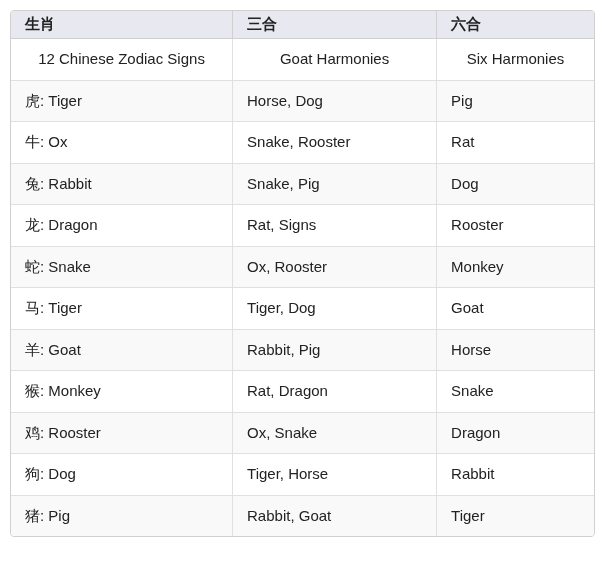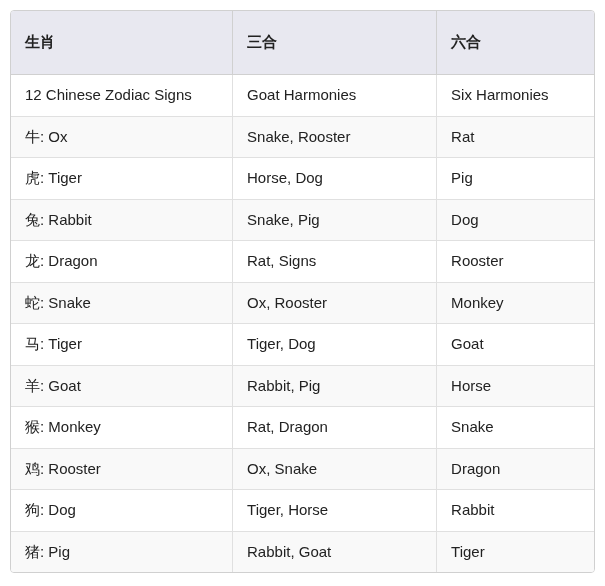--- a/index.html
+++ b/index.html
@@ -29,21 +29,21 @@
     table {
       width: 100%;
       border-collapse: collapse;
     }
 
     thead tr {
       background-color: #e8e8f0;
     }
 
     thead th {
-      padding: 22px 14px;
+      padding: 4px 14px;
       text-align: left;
       font-weight: 600;
       font-size: 15px;
       color: #222;
       border-bottom: 1px solid #d0d0d0;
       border-right: 1px solid #d0d0d0;
     }
 
     thead th:last-child {
       border-right: none;
@@ -96,34 +96,34 @@
 <div class="table-container">
   <table>
     <thead>
       <tr>
         <th class="col-sign">生肖</th>
         <th class="col-three">三合</th>
         <th class="col-six">六合</th>
       </tr>
     </thead>
     <tbody id="table-body">
-    <tr style="background-color: rgb(255, 255, 255); font-style: normal;">
+    <tr style="background-color: rgb(255, 255, 255); font-style: normal; text-align: center;">
           <td>12 Chinese Zodiac Signs</td>
           <td>Goat Harmonies</td>
           <td>Six Harmonies</td>
         </tr>
         <tr>
+          <td>虎: Tiger</td>
+          <td>Horse,  Dog</td>
+          <td>Pig</td>
+        </tr>
+        <tr>
           <td>牛: Ox</td>
           <td>Snake, Rooster</td>
           <td>Rat</td>
-        </tr>
-        <tr>
-          <td>虎: Tiger</td>
-          <td>Horse,  Dog</td>
-          <td>Pig</td>
         </tr>
         <tr>
           <td>兔: Rabbit</td>
           <td>Snake, Pig</td>
           <td>Dog</td>
         </tr>
         <tr>
           <td>龙: Dragon</td>
           <td>Rat, Signs</td>
           <td>Rooster</td>

